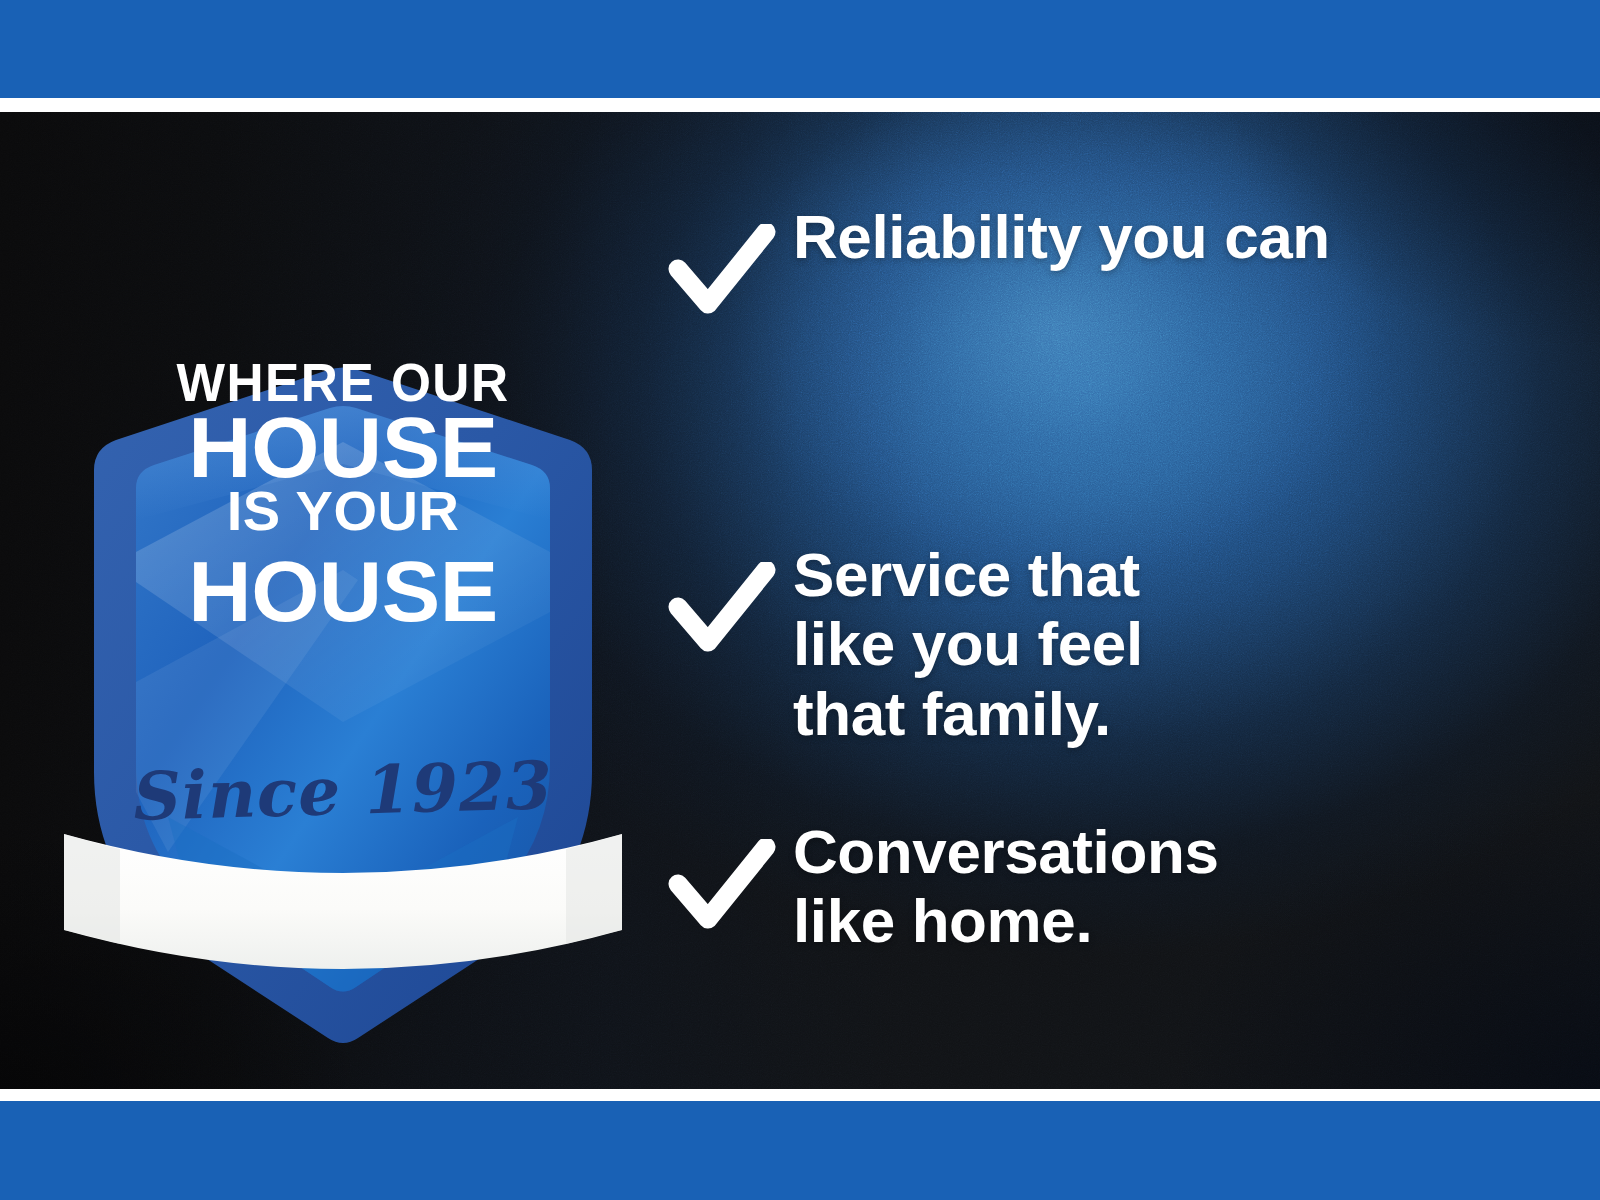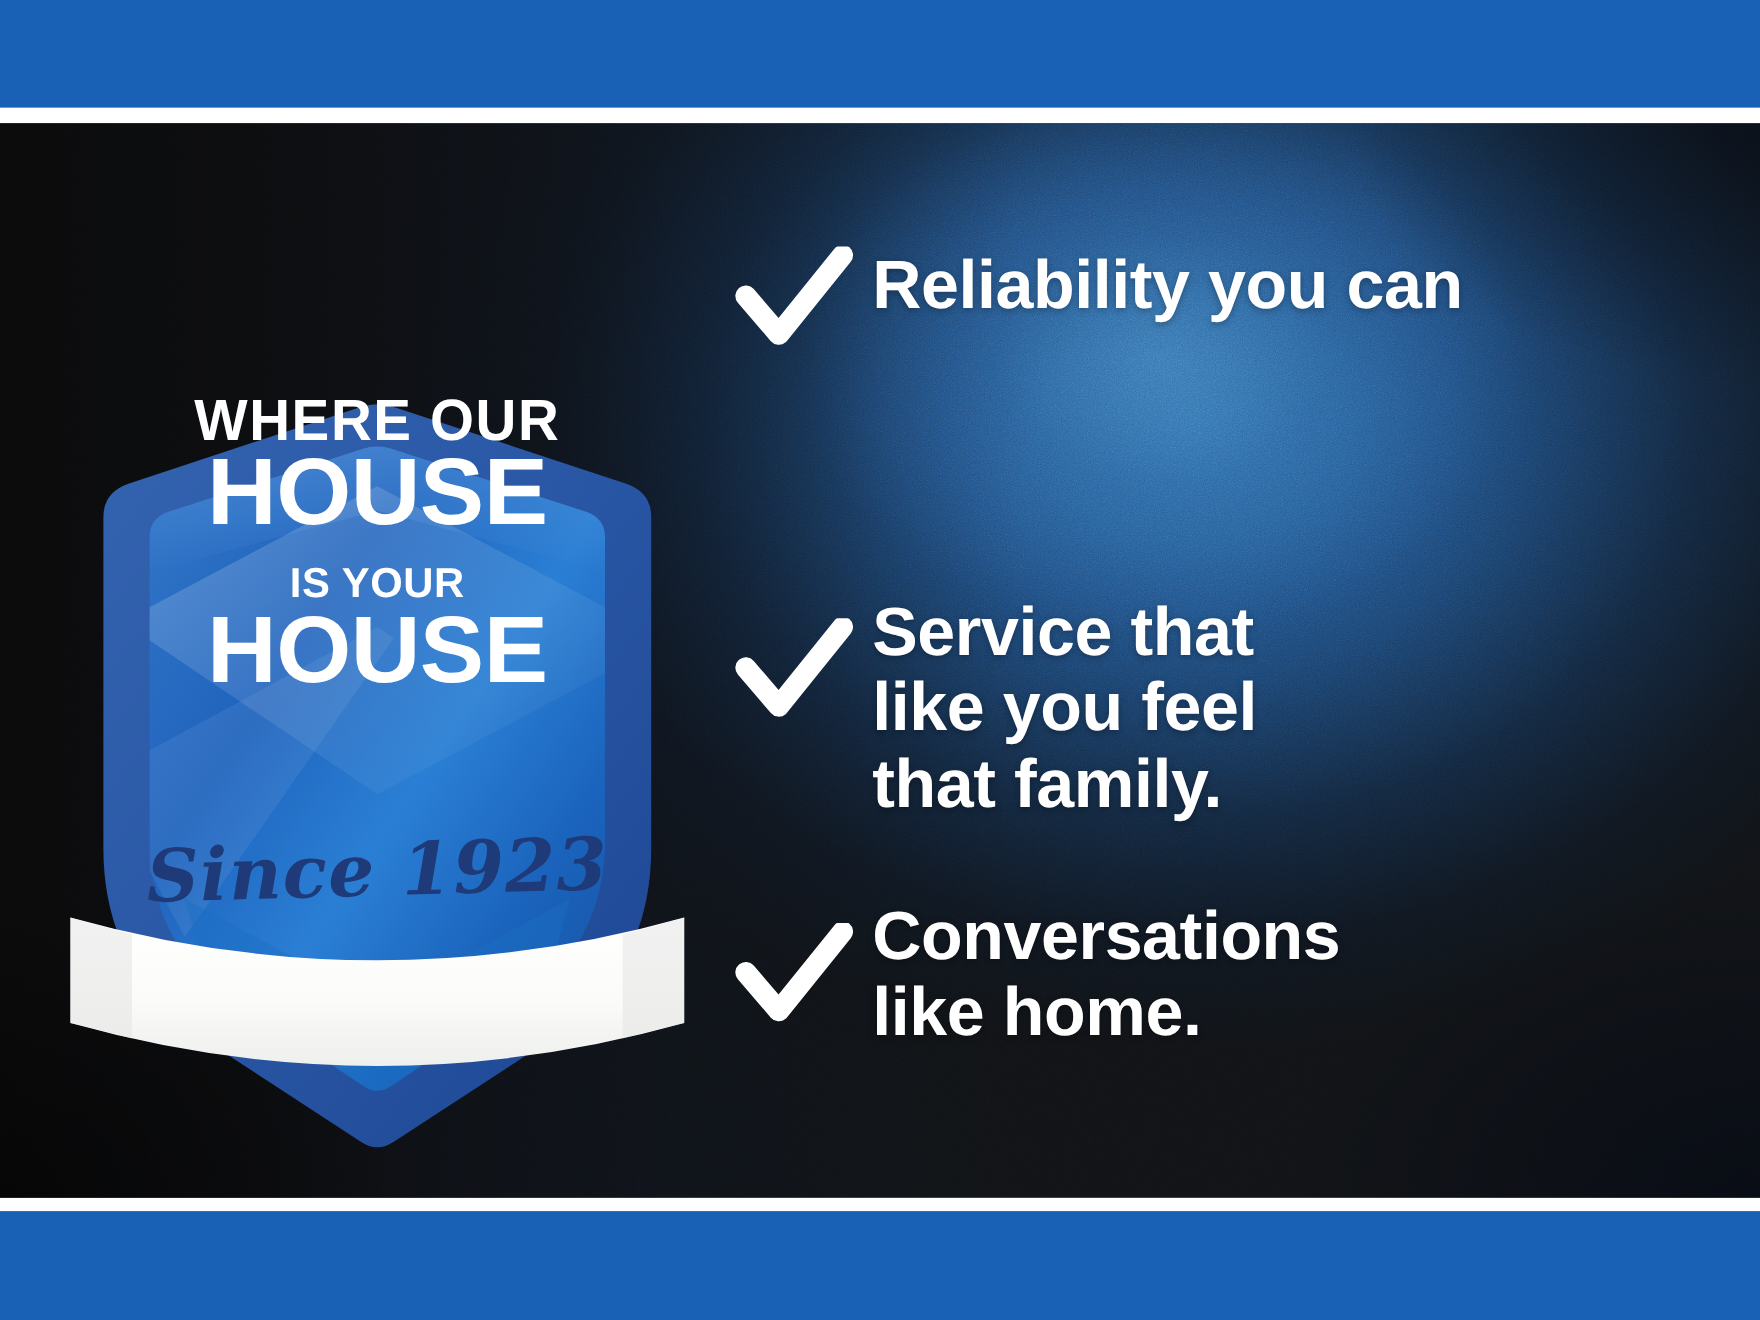--- a/index.html
+++ b/index.html
@@ -91,41 +91,41 @@
   .bt-line {
     position:absolute; left:0; width:100%;
     text-align:center; color:#ffffff;
     font-family:"Liberation Sans Narrow","Liberation Sans", sans-serif;
     font-weight:bold; line-height:1;
     text-transform:uppercase;
     white-space:nowrap;
   }
   .bt-1 { top:104px; font-size:53px; letter-spacing:1.5px; transform:scaleX(.97); }
   .bt-2 { top:152px; font-size:86px; letter-spacing:-0.5px; transform:scaleX(1.02); }
-  .bt-3 { top:260px; font-size:38px; letter-spacing:0.5px; transform:scaleX(1.0); }
+  .bt-3 { top:231px; font-size:56px; letter-spacing:0.5px; transform:scaleX(1.0); }
   .bt-4 { top:296px; font-size:86px; letter-spacing:-0.5px; transform:scaleX(1.02); }
 
   .ribbon-text {
     position:absolute; left:0; top:500px; width:100%;
     text-align:center;
     color:#1e3a78;
     font-family:"DejaVu Serif","Liberation Serif",serif;
     font-style:italic; font-weight:bold;
     font-size:66px; letter-spacing:1px;
     transform:rotate(-1.6deg);
     pointer-events:none;
   }
 
   
   .bullets {
     position:absolute; left:668px; top:90px;
     width:900px;
   }
   .bullet { position:absolute; display:flex; align-items:flex-start; }
-  .b1 { top:0px;align-items:center; }
+  .b1 { top:0px; }
   .b2 { top:290px;margin-top:48px; }
   .b3 { top:615px; }
 
   .check { flex:0 0 auto; width:125px; padding-top:22px; }
   .check svg { display:block; width:108px; height:94px; }
 
   .btext {
     color:#ffffff;
     font-family:"Liberation Sans", sans-serif;
     font-weight:bold;

